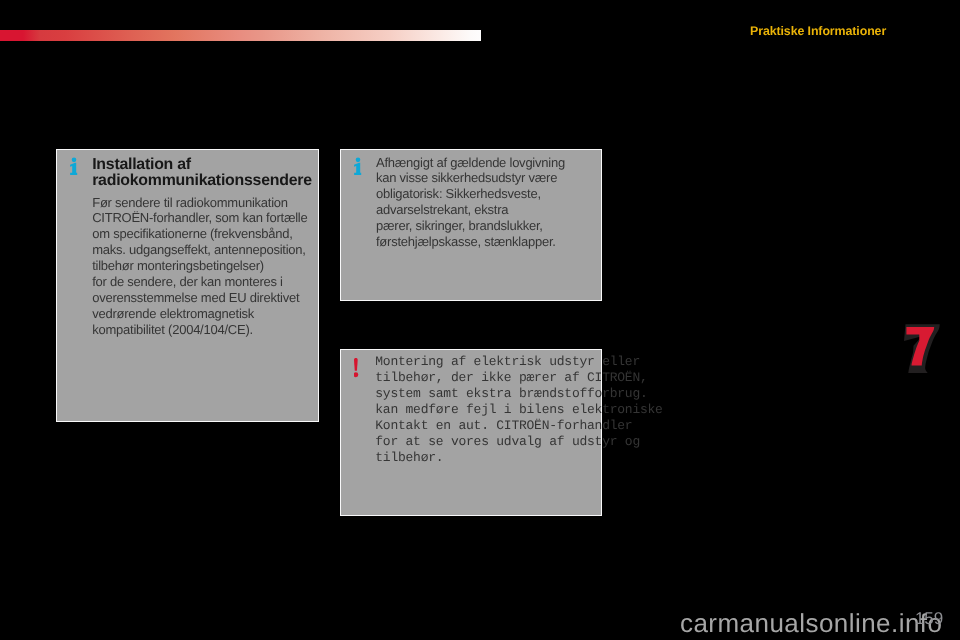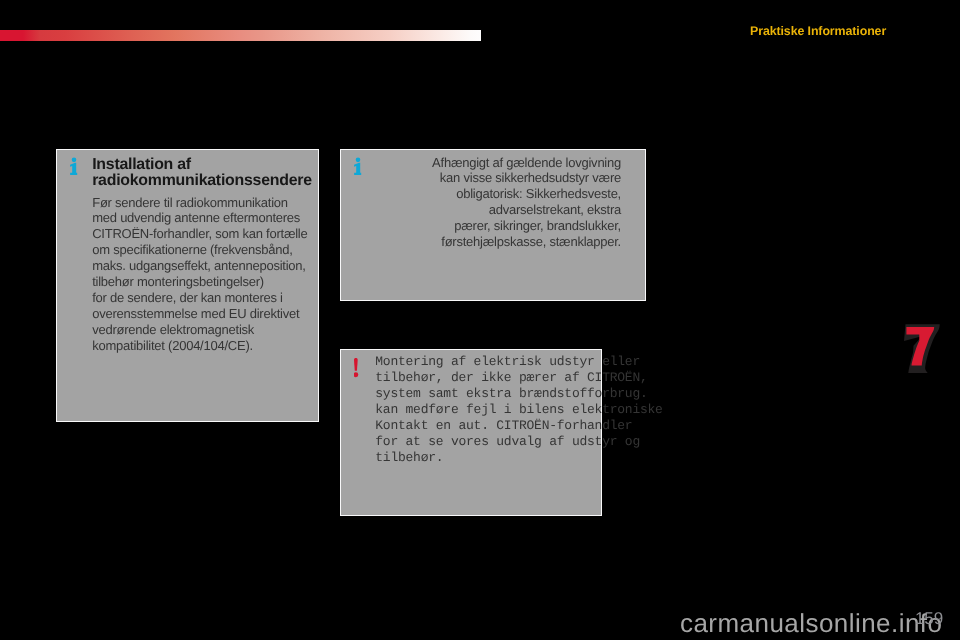--- a/index.html
+++ b/index.html
@@ -6,21 +6,21 @@
   *{-webkit-font-smoothing:antialiased;-moz-osx-font-smoothing:grayscale;}
   body{width:960px;height:640px;background:#000;overflow:hidden;font-family:"Liberation Sans",sans-serif;-webkit-font-smoothing:antialiased;text-rendering:geometricPrecision;}
   .page{position:relative;width:960px;height:640px;}
   .topbar{position:absolute;left:0;top:30px;width:481px;height:11px;
     background:linear-gradient(to right,#d81531 0px,#d81531 23px,#d63a3f 40px,#d93e40 65px,#de6053 130px,#e2755f 175px,#e88d80 240px,#e89688 262px,#eeb2a4 320px,#f6cfc5 390px,#fbeae5 440px,#fdfaf9 470px,#fefdfd 481px);}
   .header-title{position:absolute;left:750px;top:24px;color:#eab308;font-size:12.4px;font-weight:bold;letter-spacing:-0.1px;-webkit-font-smoothing:antialiased;}
   .chapter{position:absolute;left:900px;top:318px;width:48px;height:60px;}
   .chapter-num{position:absolute;left:0;top:0;width:48px;height:60px;}
   .box{position:absolute;background:#a3a3a3;box-shadow:inset 0 0 0 1px #f8f8f9;}
   .boxL{left:56px;top:149px;width:263px;height:273px;}
-  .boxR1{left:340px;top:149px;width:306px;height:152px;text-align:right;}
+  .boxR1{left:340px;top:149px;width:262px;height:152px;}
   .boxR2{left:340px;top:348.5px;width:262px;height:167.5px;}
   .icon{position:absolute;}
   .ic-i{left:13px;top:7px;width:10px;height:21px;}
   .ic-i2{left:13px;top:7px;width:10px;height:21px;}
   .ic-w{left:13.9px;top:8px;width:8px;height:23px;}
   .hd{position:absolute;left:36.2px;top:8px;width:240px;margin:0;font-size:15.9px;line-height:15.8px;color:#181818;font-weight:bold;letter-spacing:-0.25px;}
   .bd{position:absolute;margin:0;color:#353535;font-size:13px;line-height:15.96px;letter-spacing:-0.24px;}
   .ln{display:block;white-space:pre;}
   .bd1{left:36.2px;top:45.5px;width:240px;}
   .bd2{left:36px;top:5.5px;width:245px;}
@@ -46,21 +46,20 @@
   <div class="box boxL">
     <svg class="icon ic-i" viewBox="0 0 10 21">
         <use href="#gi"></use>
       </svg>
     <h3 class="hd">
         <span class="ln">Installation af</span>
         <span class="ln">radiokommunikationssendere</span>
       </h3>
     <p class="bd bd1">
         <span class="ln">Før sendere til radiokommunikation</span>
-        <span class="ln">med udvendig antenne eftermonteres</span>
         <span class="ln">CITROËN-forhandler, som kan fortælle</span>
         <span class="ln">om specifikationerne (frekvensbånd,</span>
         <span class="ln">maks. udgangseffekt, antenneposition,</span>
         <span class="ln">tilbehør monteringsbetingelser)</span>
         <span class="ln">for de sendere, der kan monteres i</span>
         <span class="ln">overensstemmelse med EU direktivet</span>
         <span class="ln">vedrørende elektromagnetisk</span>
         <span class="ln">kompatibilitet (2004/104/CE).</span>
       </p>
   </div>

